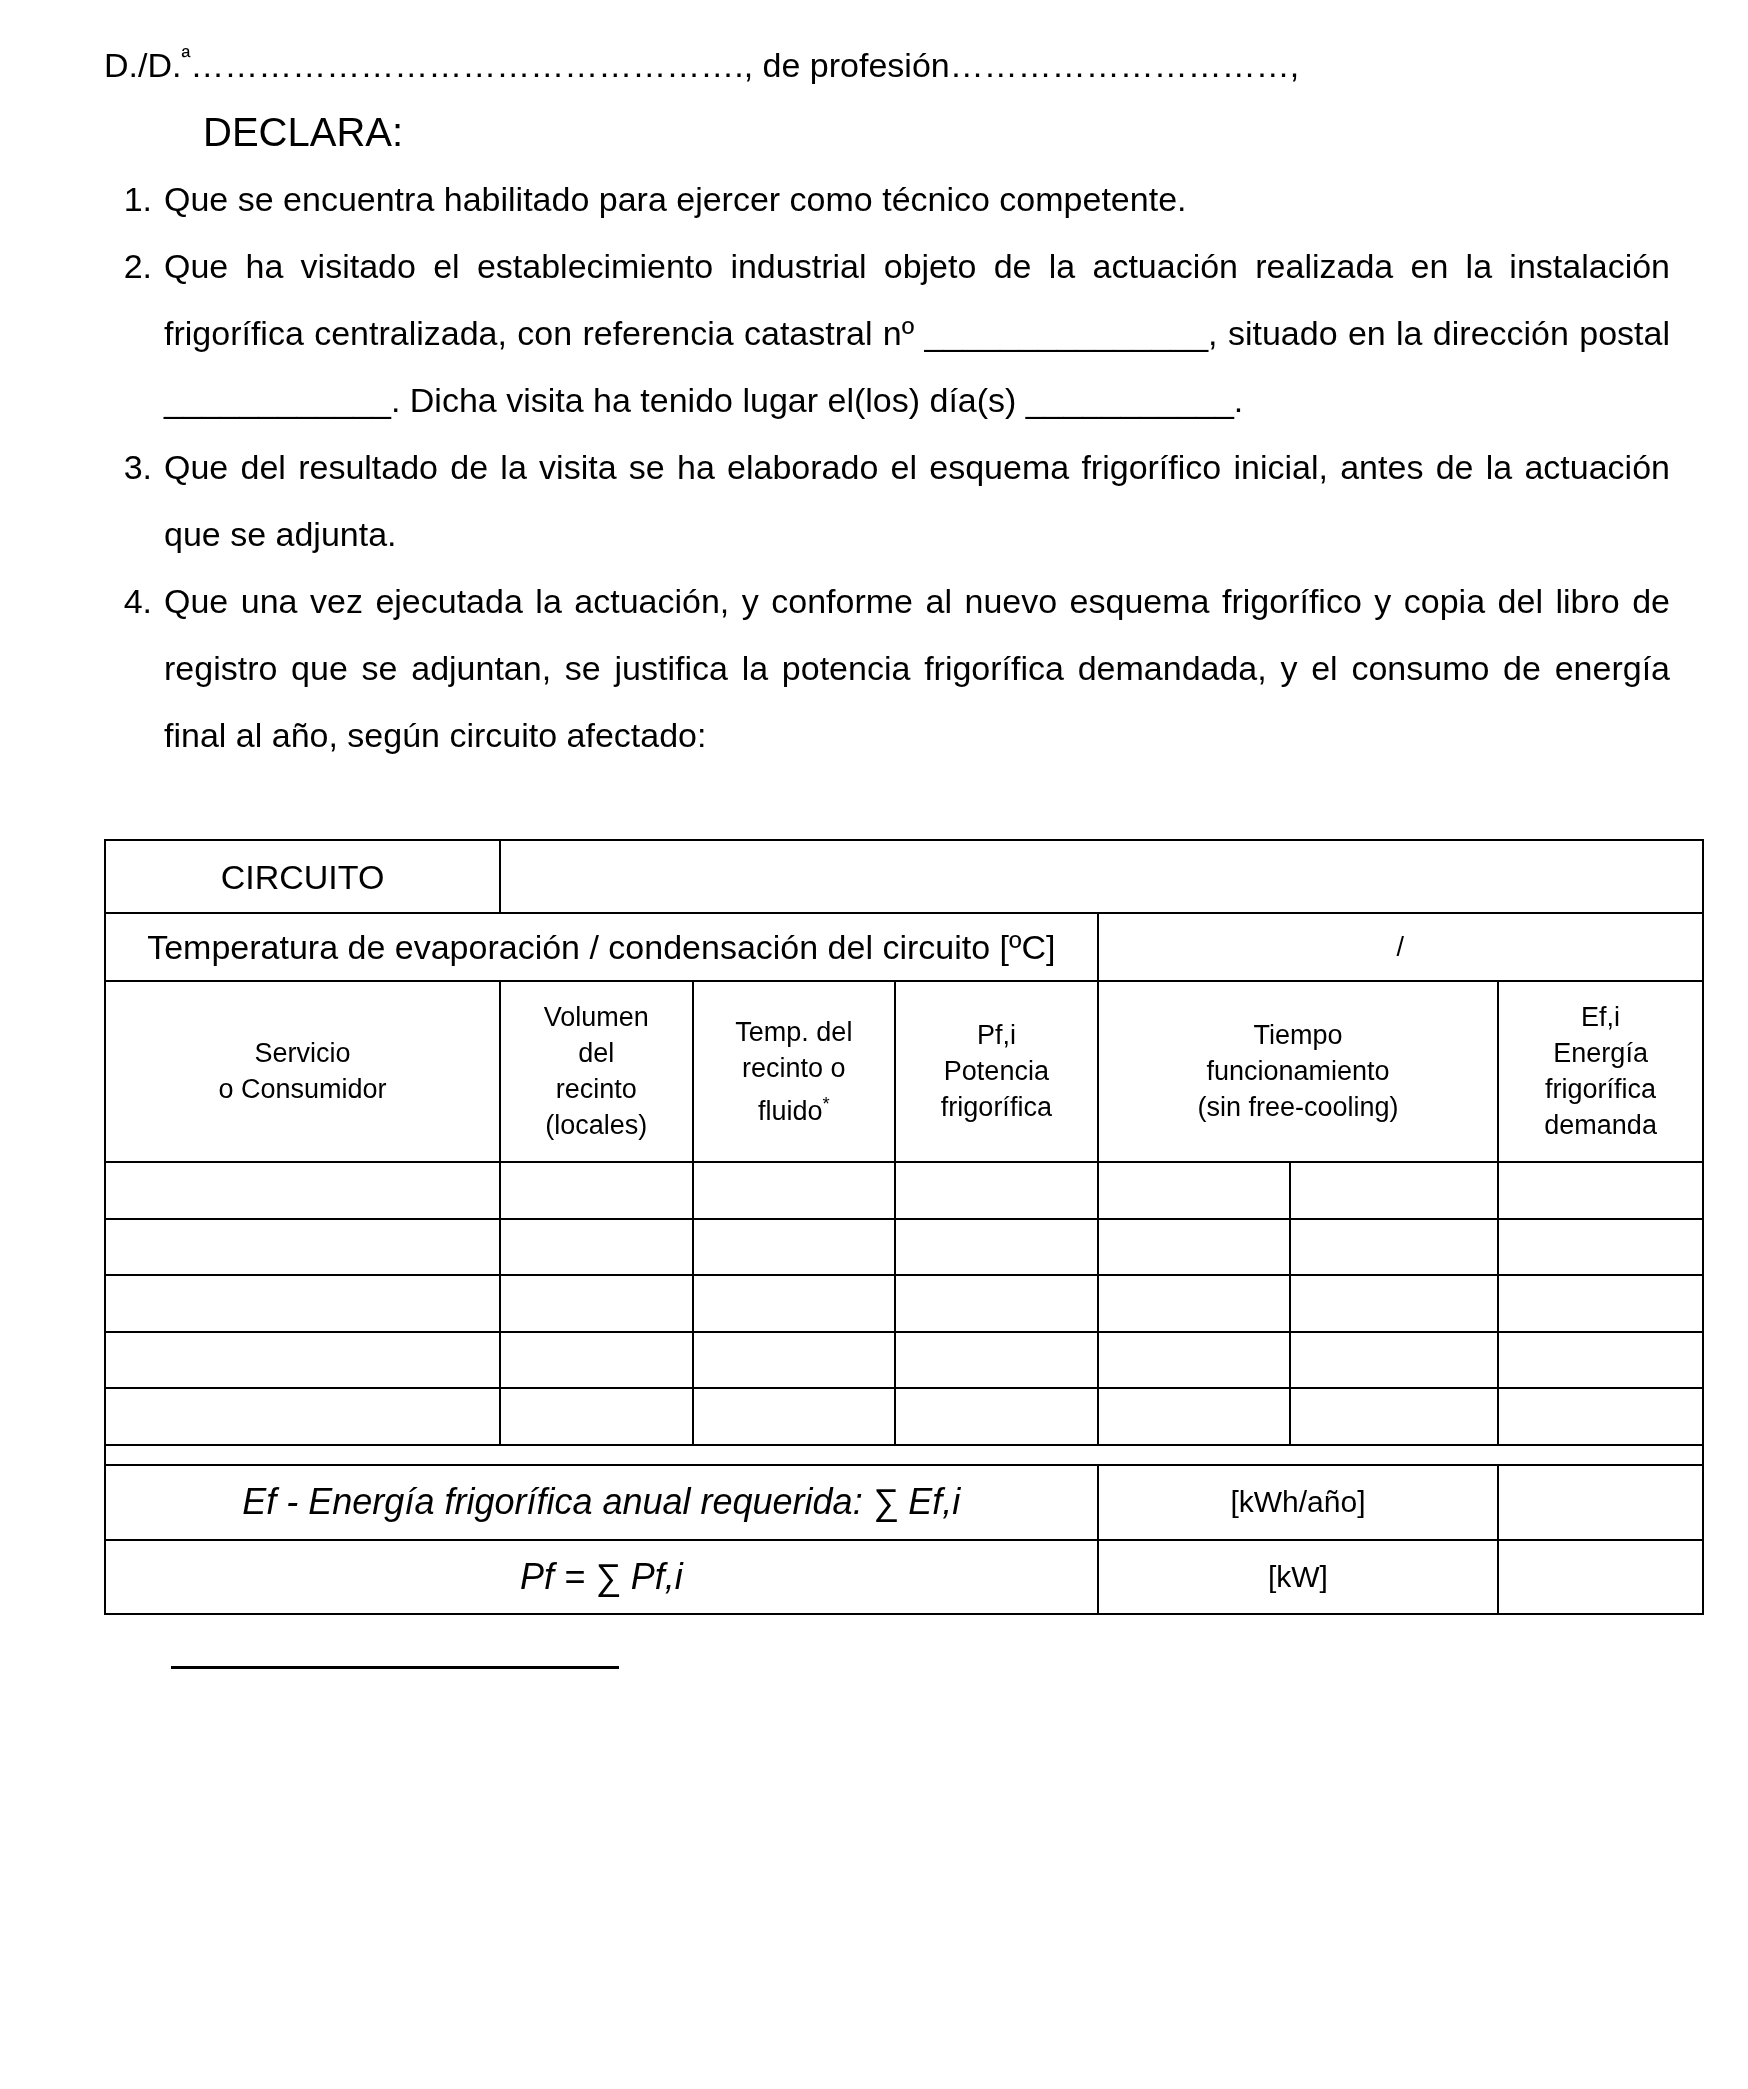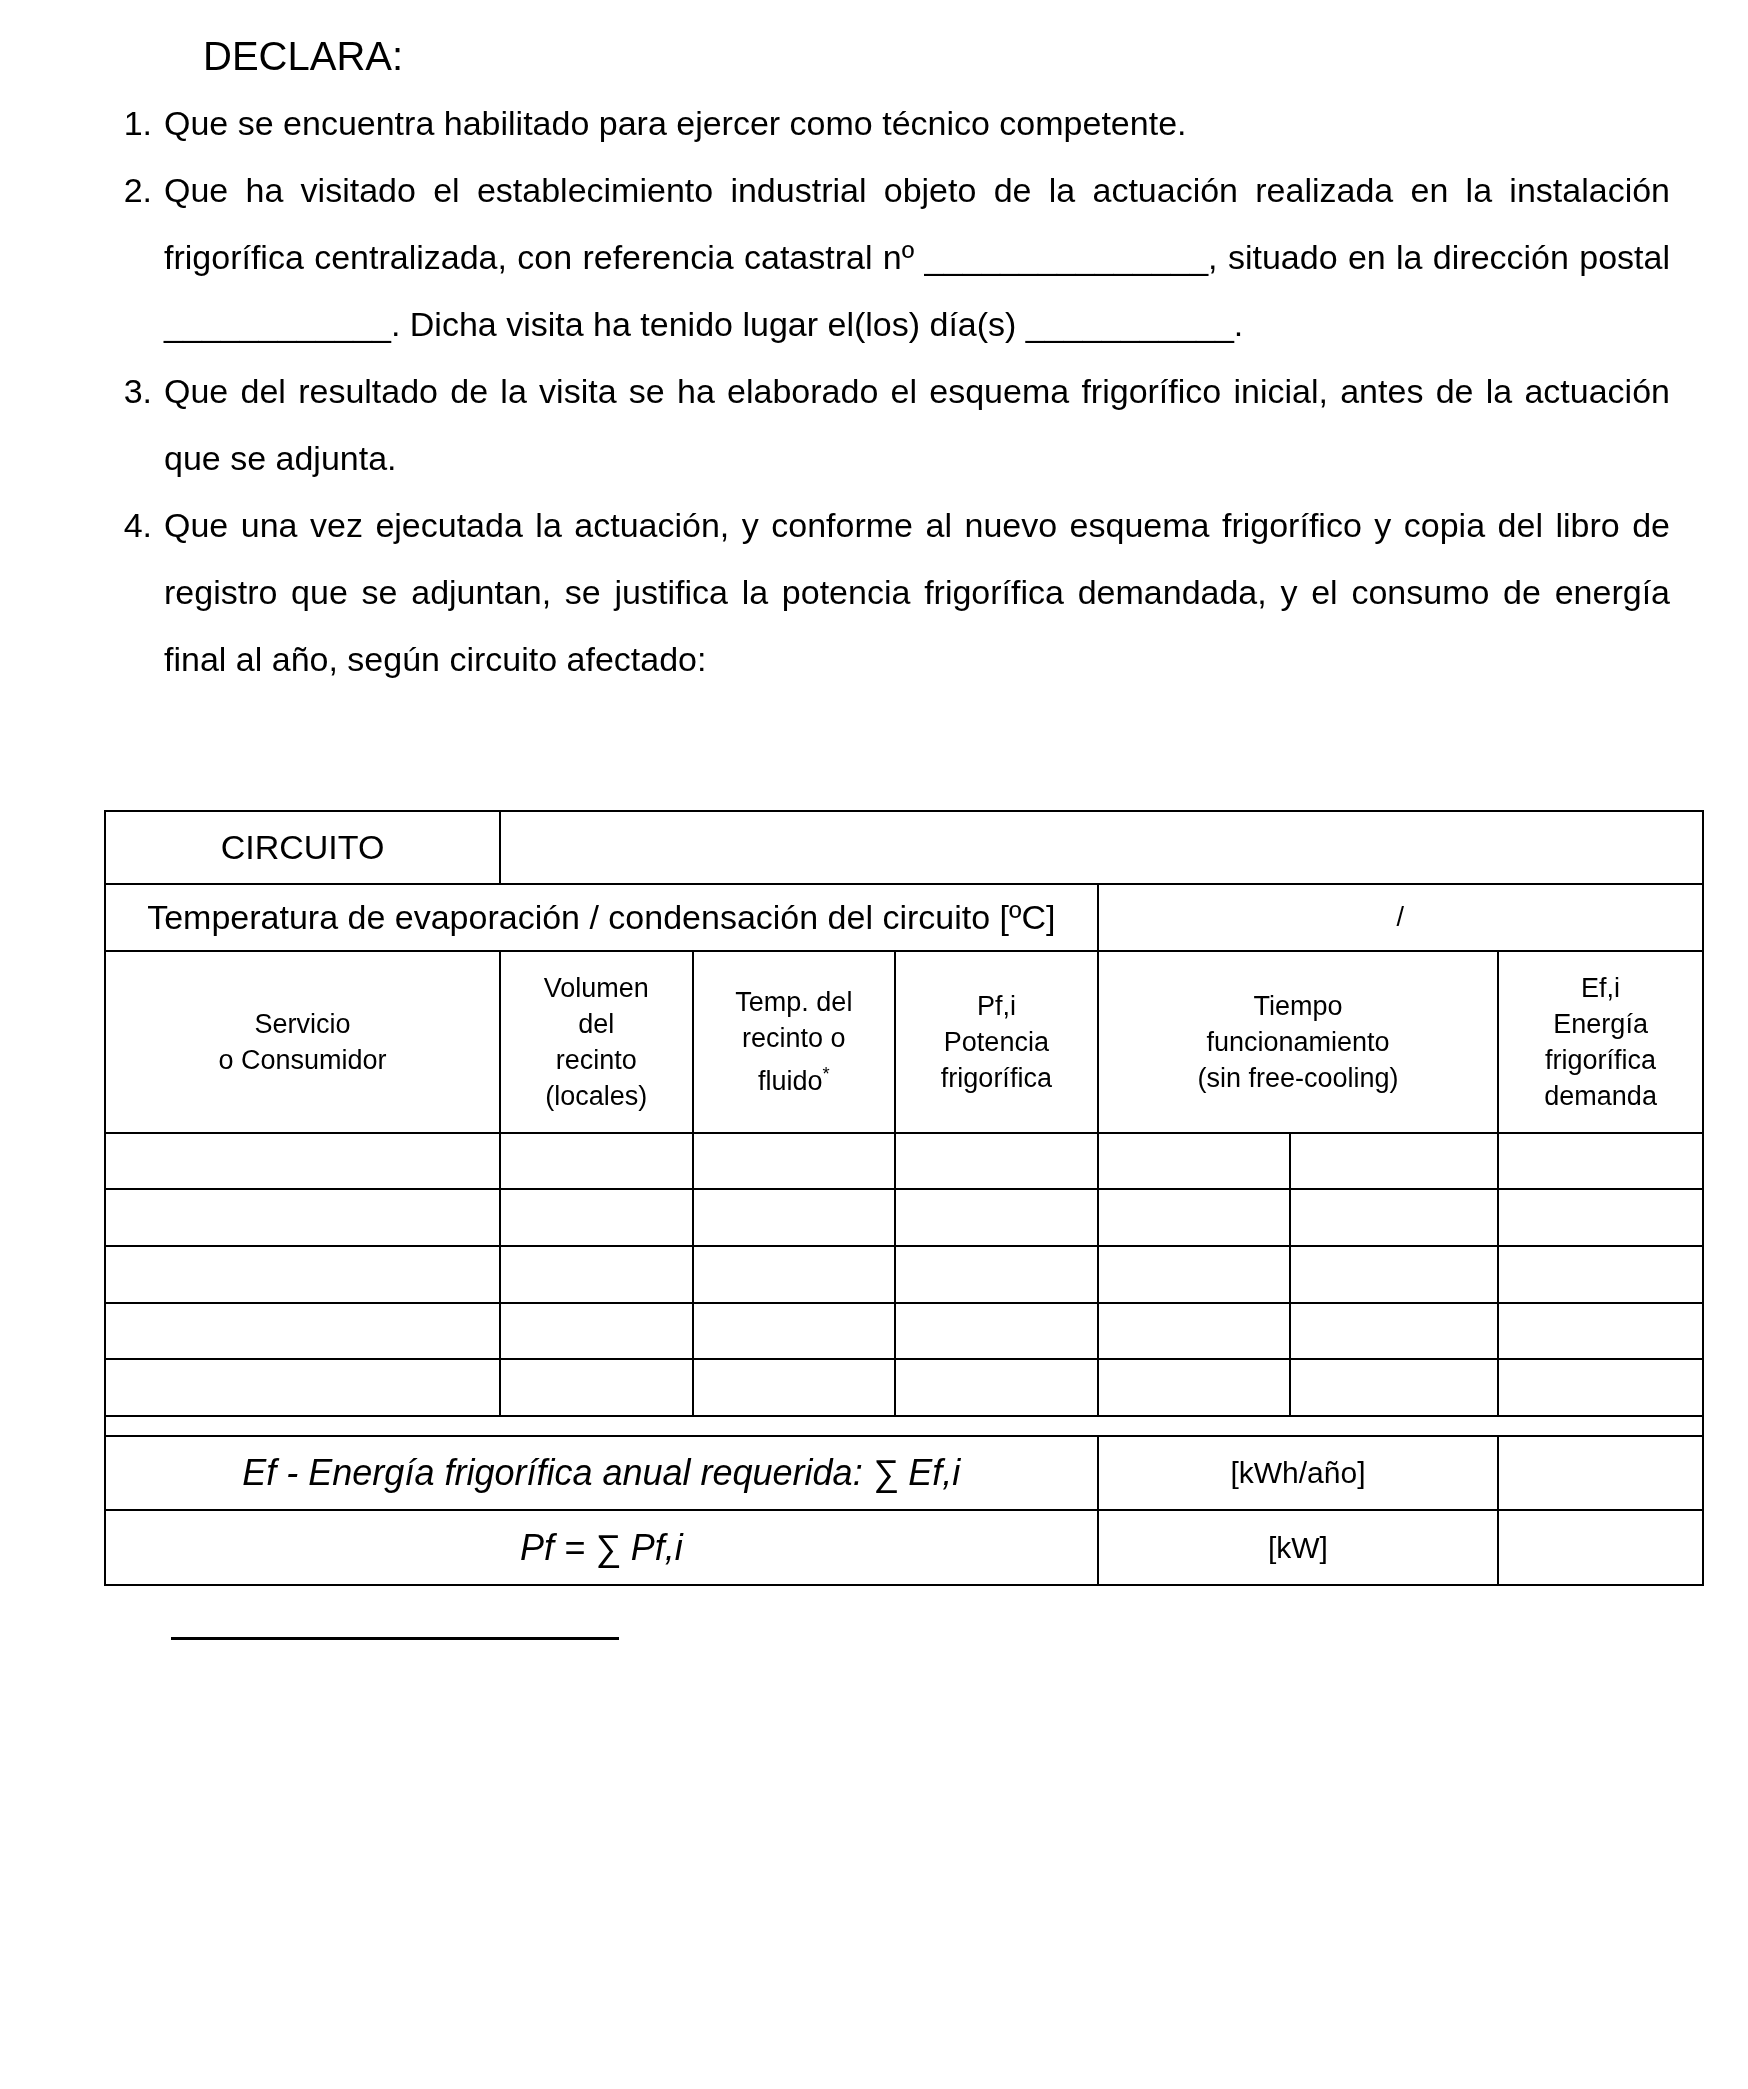--- a/index.html
+++ b/index.html
@@ -64,21 +64,21 @@
     text-align: right;
   }
   .just {
     text-align: justify;
     text-justify: inter-word;
   }
   .nojust { text-align: center; }
 
   
   .tbl-wrap {
-    margin-top: 117px;
+    margin-top: 70px;
     padding-left: 26px;
     padding-right: 15px;
   }
   table.circ {
     border-collapse: collapse;
     width: 1600px;
     table-layout: fixed;
     font-size: 27px;
   }
   table.circ td {
@@ -121,20 +121,21 @@
   sup.star { font-size: 0.68em; vertical-align: super; }
   sup.s3 { font-size: 0.68em; vertical-align: super; }
   .supa { font-size: 0.7em; vertical-align: super; }
 </style>
 </head>
 <body>
 
 <div class="page">
 
   <div class="intro">
+    <span class="line1"><span>D./D.</span><span class="supa">ª</span><span>…………………………………………., de profesión…………………………,</span></span>
     <span class="declara">DECLARA:</span>
   </div>
 
   <ol class="decl-list">
     <li>
       <span class="num">1.</span>
       <span class="nojust">Que se encuentra habilitado para ejercer como técnico competente.</span>
     </li>
     <li>
       <span class="num">2.</span>

